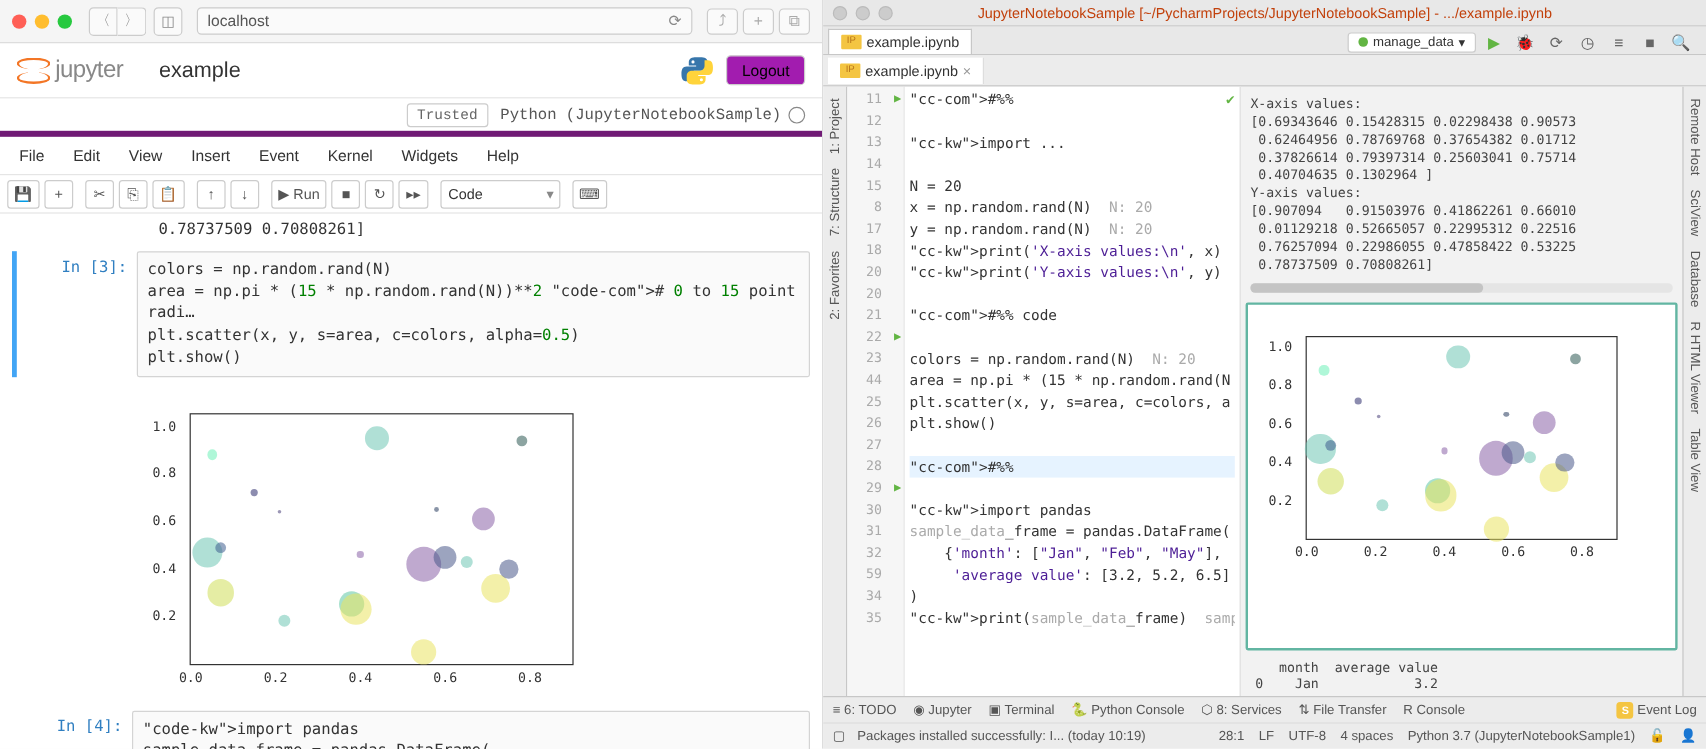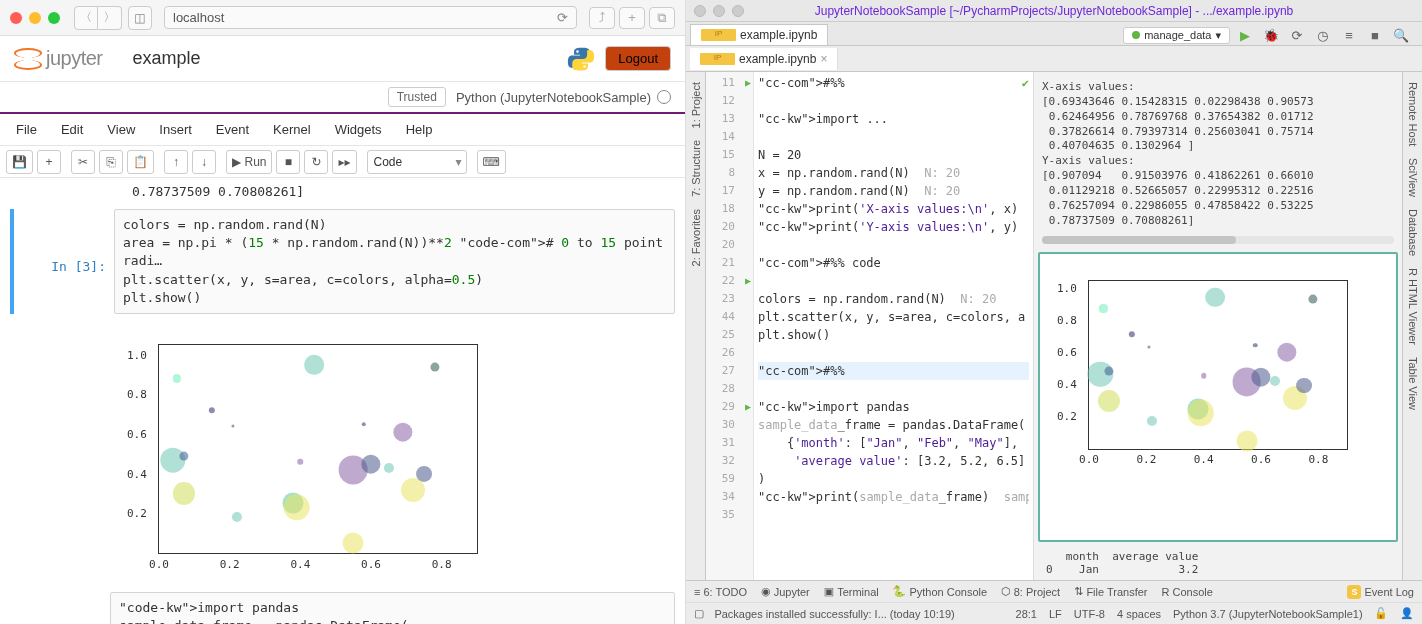--- a/index.html
+++ b/index.html
@@ -24,55 +24,55 @@
 
 
 .jup-header { height: 46px; display: flex; align-items: center; padding: 0 14px; border-bottom: 1px solid #e5e5e5; }
 .jup-logo { display: flex; align-items: center; gap: 6px; font-weight: 400; color: #888; font-size: 20px; letter-spacing: -0.5px; }
 .jup-logo-sym { width: 26px; height: 26px; position: relative; }
 .jup-logo-sym::before, .jup-logo-sym::after { content: ''; position: absolute; width: 24px; height: 8px; border-radius: 50%; border: 2px solid #f37626; left: 0; }
 .jup-logo-sym::before { top: 2px; border-bottom: none; }
 .jup-logo-sym::after { bottom: 2px; border-top: none; }
 .nb-name { margin-left: 30px; font-size: 18px; color: #333; }
 .py-logo { margin-left: auto; width: 28px; height: 28px; }
-.logout-btn { margin-left: 10px; padding: 4px 12px; border: 1px solid #ccc; border-radius: 4px; background: #c2410c; font-size: 13px; }
-
-
-.trusted-row { height: 32px; display: flex; align-items: center; padding: 0 14px; border-bottom: 2px solid #701a75; }
+.logout-btn { margin-left: 10px; padding: 4px 12px; border: 1px solid #ccc; border-radius: 4px; background: #a21caf; font-size: 13px; }
+
+
+.trusted-row { height: 32px; display: flex; align-items: center; padding: 0 14px; border-bottom: 5px solid #701a75; font-family: Liberation Mono, monospace; }
 .trusted-badge { margin-left: auto; padding: 2px 8px; border: 1px solid #ccc; border-radius: 3px; font-size: 12px; color: #666; }
 .kernel-name { margin-left: 10px; font-size: 13px; color: #555; }
 .kernel-dot { width: 14px; height: 14px; border: 1px solid #888; border-radius: 50%; margin-left: 6px; }
 
 
 .menu-bar { height: 32px; display: flex; align-items: center; padding: 0 4px; border-bottom: 1px solid #e5e5e5; gap: 0; }
 .menu-item { padding: 6px 12px; font-size: 13px; color: #333; }
 
 
 .toolbar { height: 32px; display: flex; align-items: center; padding: 0 6px; border-bottom: 1px solid #e5e5e5; gap: 4px; }
 .tb-btn { min-width: 24px; height: 24px; border: 1px solid #ccc; border-radius: 3px; background: #fff; display: flex; align-items: center; justify-content: center; font-size: 12px; color: #555; padding: 0 5px; }
 .tb-sep { width: 2px; }
 .cell-type { height: 24px; border: 1px solid #ccc; border-radius: 3px; padding: 0 18px 0 6px; font-size: 12px; min-width: 100px; position: relative; background: #fff; display: flex; align-items: center; }
 .cell-type::after { content: '▾'; position: absolute; right: 4px; color: #888; }
 
 
 .nb-body { flex: 1; overflow: auto; padding: 6px 10px; }
 .nb-output-remnant { font-family: "Menlo", monospace; font-size: 13px; margin-left: 122px; margin-bottom: 10px; }
 .cell { display: flex; margin: 4px 0; }
 .cell.active { border-left: 4px solid #42a5f5; }
-.prompt { width: 100px; text-align: right; padding: 6px 8px 0 0; font-family: monospace; font-size: 13px; color: #307fc1; margin-top: 44px; }
+.prompt { width: 100px; text-align: right; padding: 6px 8px 0 0; font-family: monospace; font-size: 13px; color: #307fc1; }
 .cell-content { flex: 1; padding: 6px 8px; border: 1px solid #d4d4d4; border-radius: 2px; background: #fafafa; font-family: "Menlo", monospace; font-size: 13px; line-height: 1.4; }
 .cell-output { flex: 1; padding: 6px 8px; }
 .code-num { color: #008000; }
 
 
-.mac-titlebar { height: 22px; background: #e8e8e8; display: flex; align-items: center; justify-content: center; border-bottom: 1px solid #ccc; position: relative; font-size: 12px; color: #6d28d9; }
+.mac-titlebar { height: 22px; background: #e8e8e8; display: flex; align-items: center; justify-content: center; border-bottom: 1px solid #ccc; position: relative; font-size: 12px; color: #c2410c; }
 .mac-titlebar .traffic-lights { position: absolute; left: 8px; }
 .pc-tabs-bar { height: 24px; background: #e8e8e8; display: flex; align-items: flex-end; padding: 0 4px; border-bottom: 1px solid #c7c7c7; }
 .pc-tab { padding: 3px 10px; font-size: 12px; background: #fff; border: 1px solid #c7c7c7; border-bottom: none; display: flex; align-items: center; gap: 4px; }
-.pc-tab-icon { width: 35px; height: 12px; background: #f4c542; border-radius: 1px; display: inline-block; font-size: 8px; text-align: center; line-height: 10px; color: #b8741a; }
+.pc-tab-icon { width: 17px; height: 12px; background: #f4c542; border-radius: 1px; display: inline-block; font-size: 8px; text-align: center; line-height: 10px; color: #b8741a; }
 .pc-toolbar { display: flex; align-items: center; gap: 4px; margin-left: auto; padding: 0 6px; }
 .pc-tb-btn { width: 22px; height: 20px; display: flex; align-items: center; justify-content: center; font-size: 13px; color: #666; }
 .pc-run-config { padding: 1px 8px; border: 1px solid #ccc; border-radius: 3px; font-size: 11px; background: #fff; display: flex; align-items: center; gap: 4px; }
 .pc-green-dot { width: 8px; height: 8px; background: #62b543; border-radius: 50%; }
 .pc-green-play { color: #62b543; }
 
 .pc-editor-tabs { height: 26px; background: #ececec; display: flex; align-items: center; padding: 0 4px; border-bottom: 1px solid #c7c7c7; }
 .pc-ed-tab { padding: 4px 10px; font-size: 12px; background: #fff; border-right: 1px solid #ddd; display: flex; align-items: center; gap: 4px; }
 
 .pc-main { flex: 1; display: flex; overflow: hidden; }
@@ -332,20 +332,21 @@
           <div class="code-line"></div>
           <div class="code-line">N = 20</div>
           <div class="code-line">x = np.random.rand(N)  <span class="cc-gray">N: 20</span></div>
           <div class="code-line">y = np.random.rand(N)  <span class="cc-gray">N: 20</span></div>
           <div class="code-line"><span class="&lt;span">"cc-kw"</span>&gt;print(<span class="cc-str">'X-axis values:\n'</span>, x)  </div>
           <div class="code-line"><span class="&lt;span">"cc-kw"</span>&gt;print(<span class="cc-str">'Y-axis values:\n'</span>, y)  </div>
           <div class="code-line"></div>
           <div class="code-line"><span class="&lt;span">"cc-com"</span>&gt;#%% code</div>
           <div class="code-line"></div>
           <div class="code-line">colors = np.random.rand(N)  <span class="cc-gray">N: 20</span></div>
+          <div class="code-line">area = np.pi * (15 * np.random.rand(N</div>
           <div class="code-line">plt.scatter(x, y, s=area, c=colors, a</div>
           <div class="code-line">plt.show()</div>
           <div class="code-line"></div>
           <div class="code-line hl-line"><span class="&lt;span">"cc-com"</span>&gt;#%%</div>
           <div class="code-line"></div>
           <div class="code-line"><span class="&lt;span">"cc-kw"</span>&gt;import pandas</div>
           <div class="code-line"><span class="cc-gray">sample_data</span>_frame = pandas.DataFrame(</div>
           <div class="code-line">    {<span class="cc-str">'month'</span>: [<span class="cc-str">"Jan"</span>, <span class="cc-str">"Feb"</span>, <span class="cc-str">"May"</span>],</div>
           <div class="code-line">     <span class="cc-str">'average value'</span>: [3.2, 5.2, 6.5]</div>
           <div class="code-line">)</div>
@@ -412,21 +413,21 @@
         <div class="vtab">R HTML Viewer</div>
         <div class="vtab">Table View</div>
       </div>
   </div>
 
   <div class="pc-status-top">
     <span class="item">≡ <span>6: TODO</span></span>
     <span class="item">◉ <span>Jupyter</span></span>
     <span class="item">▣ <span>Terminal</span></span>
     <span class="item">🐍 <span>Python Console</span></span>
-    <span class="item">⬡ <span>8: Project</span></span>
+    <span class="item">⬡ <span>8: Services</span></span>
     <span class="item">⇅ <span>File Transfer</span></span>
     <span class="item">
         <span>R Console</span>
       </span>
     <span class="st-right">
       <span class="item">
           <span class="badge-s">S</span> 
           <span>Event Log</span>
         </span>
     </span>

